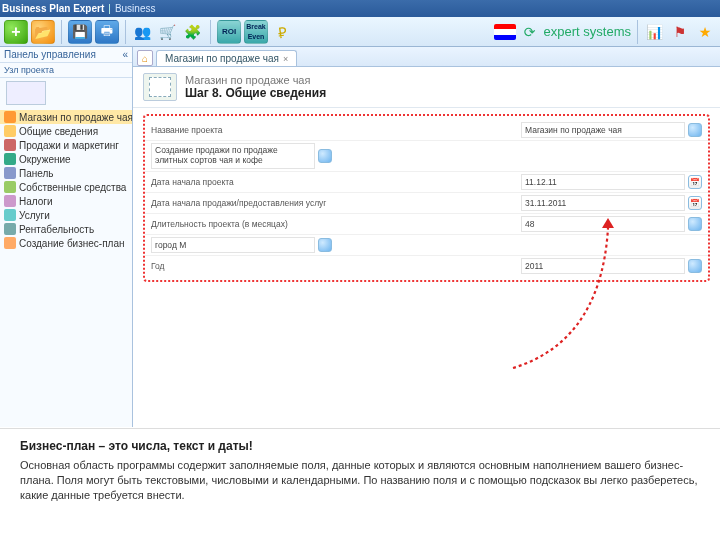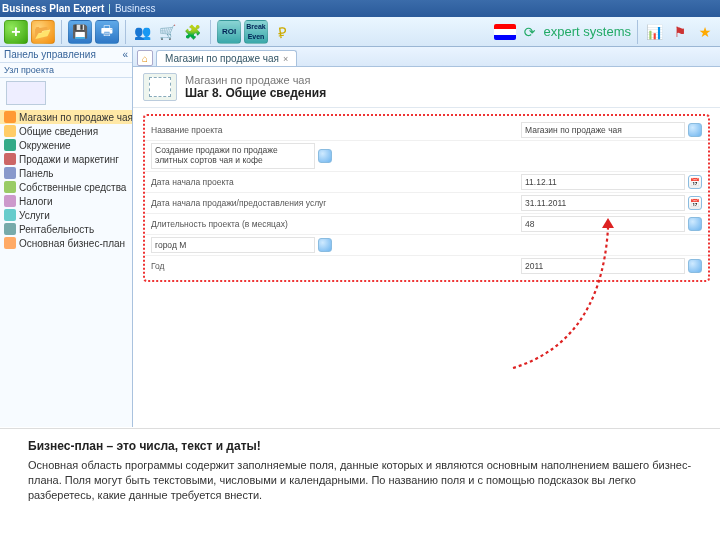--- a/index.html
+++ b/index.html
@@ -46,21 +46,21 @@
 .frow:last-child{border-bottom:none}
 .flabel{flex:1;font-size:8.5px;color:#555}
 .fval{width:164px;font-size:8.5px;color:#444;background:#fff;border:1px solid #e3e3e3;padding:2px 3px;min-height:16px;display:flex;align-items:center}
 .fval.tall{min-height:26px;line-height:1.15}
 .fbtn{width:14px;height:14px;margin-left:3px;background:radial-gradient(circle at 30% 30%,#cfeaff,#6fb5ef);border-radius:3px;border:1px solid #8abce0;cursor:pointer}
 .fbtn.cal{background:linear-gradient(#fff,#eee);font-size:8px;color:#555;display:flex;align-items:center;justify-content:center}
 
 .arrow{position:absolute;width:140px;height:160px;left:360px;top:166px;pointer-events:none}
 .arrow svg{width:100%;height:100%}
 
-.caption{position:absolute;left:0;right:0;bottom:0;height:112px;padding:10px 28px;background:#fff;border-top:1px solid #ddd}
+.caption{position:absolute;left:0;right:0;bottom:0;height:112px;padding:10px 20px;background:#fff;border-top:1px solid #ddd}
 .caption h3{font-size:12px;font-weight:bold;color:#222;margin-bottom:5px}
 .caption p{font-size:11px;color:#333;line-height:1.35}
 </style>
 </head>
 <body>
 
 <div class="title-bar">
   <b>Business Plan Expert</b>
   <span class="sep">|</span>
   <span class="sub">Business</span>
@@ -130,28 +130,28 @@
     <div class="tree" id="tree">
         <div class="tree-item sel">
           <span class="tree-ico ic2"></span>
           <span>Магазин по продаже чая</span>
         </div>
         <div class="tree-item">
           <span class="tree-ico ic3"></span>
           <span>Общие сведения</span>
         </div>
         <div class="tree-item">
+          <span class="tree-ico ic6"></span>
+          <span>Продажи и маркетинг</span>
+        </div>
+        <div class="tree-item">
           <span class="tree-ico ic5"></span>
           <span>Окружение</span>
         </div>
         <div class="tree-item">
-          <span class="tree-ico ic6"></span>
-          <span>Продажи и маркетинг</span>
-        </div>
-        <div class="tree-item">
           <span class="tree-ico ic7"></span>
           <span>Панель</span>
         </div>
         <div class="tree-item">
           <span class="tree-ico ic9"></span>
           <span>Собственные средства</span>
         </div>
         <div class="tree-item">
           <span class="tree-ico ic8"></span>
           <span>Налоги</span>
@@ -159,21 +159,21 @@
         <div class="tree-item">
           <span class="tree-ico ic10"></span>
           <span>Услуги</span>
         </div>
         <div class="tree-item">
           <span class="tree-ico ic1"></span>
           <span>Рентабельность</span>
         </div>
         <div class="tree-item">
           <span class="tree-ico ic11"></span>
-          <span>Основная бизнес-план</span>
+          <span>Создание бизнес-план</span>
         </div>
       </div>
   </div>
 
   <div class="main">
     <div class="tabrow">
       <div class="home-ico">⌂</div>
       <div class="tab">
         <span>Магазин по продаже чая</span>
         <span class="x">×</span>

